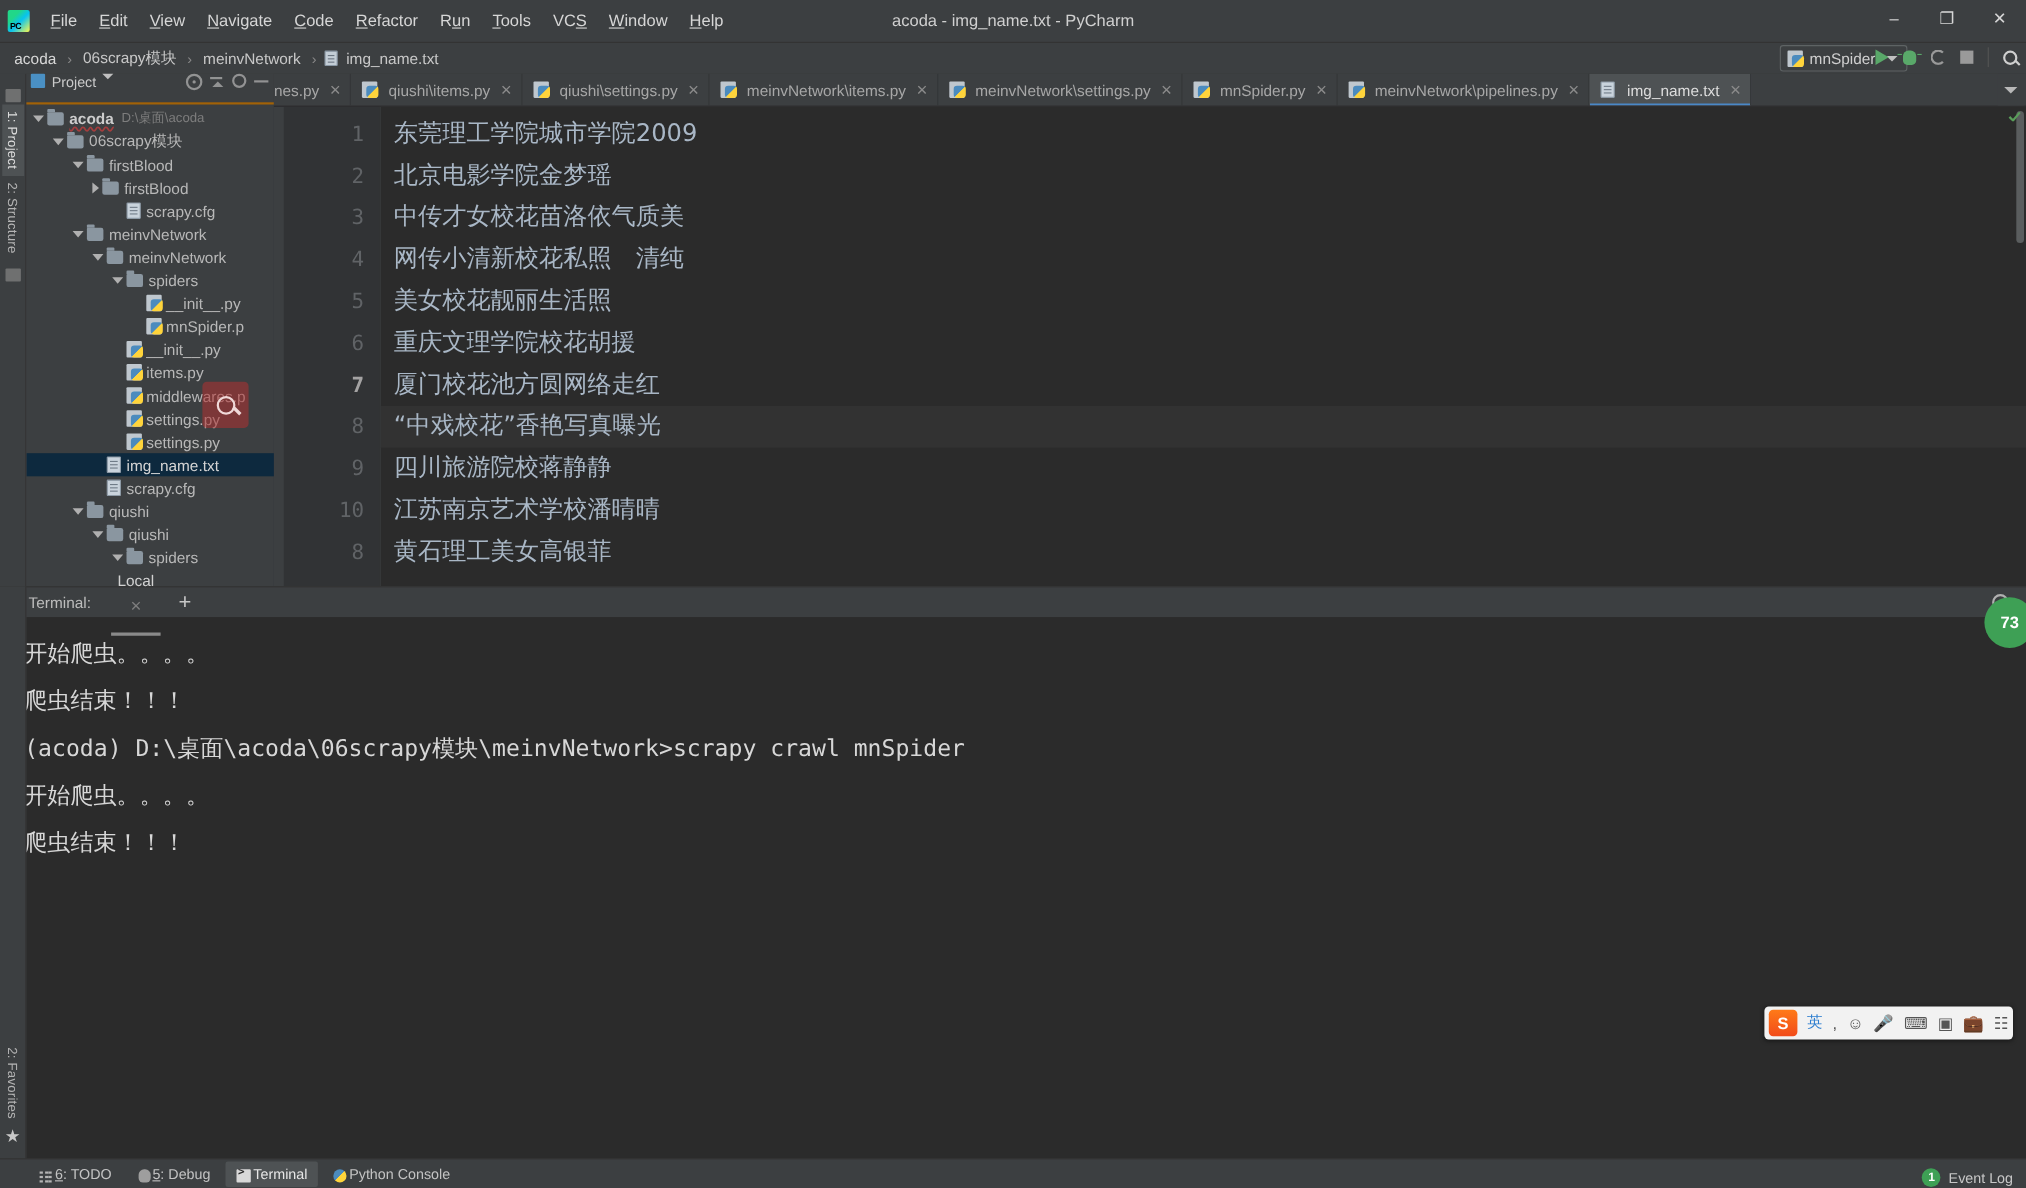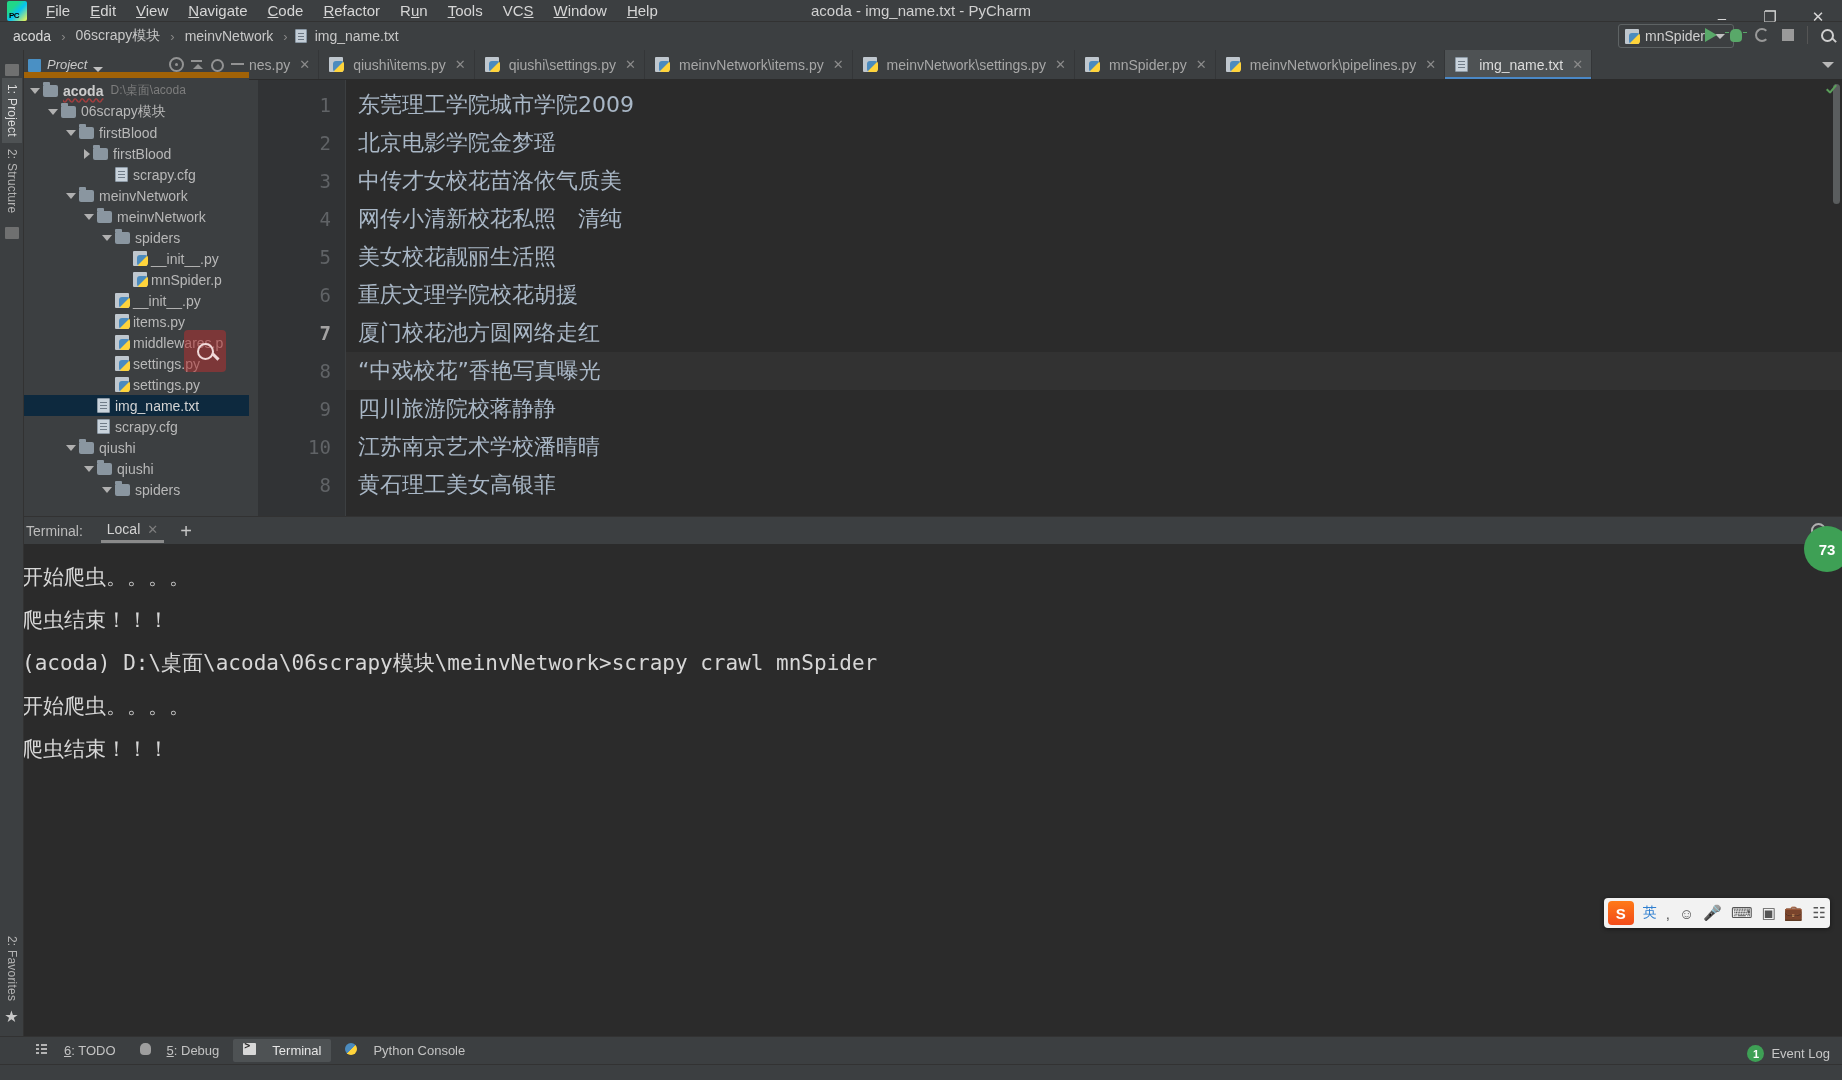--- a/index.html
+++ b/index.html
@@ -8,21 +8,21 @@
     background: #3c3f41;
     font-family: "Liberation Sans", "DejaVu Sans", sans-serif;
     overflow: hidden;
     color: #bbbbbb;
     -webkit-font-smoothing: antialiased;
   }
   #app { position: relative; width: 1842px; height: 1080px; }
 
   
   .titlebar {
-    height: 22px; background: #3c3f41; display: flex; align-items: center;
+    height: 39px; background: #3c3f41; display: flex; align-items: center;
     border-bottom: 1px solid #323232; position: relative;
   }
   .pc-logo {
     width: 20px; height: 20px; margin-left: 7px; margin-right: 9px;
     background: linear-gradient(135deg,#21d789 0%,#21d789 30%,#07c3f2 55%,#fcf84a 100%);
     border-radius: 2px; position: relative; flex: none;
   }
   .pc-logo::after {
     content: "PC"; position: absolute; left: 2px; bottom: 1px;
     font-size: 8px; font-weight: bold; color: #000; letter-spacing: -0.5px;
@@ -111,23 +111,22 @@
     white-space: nowrap; letter-spacing: 0.2px;
   }
   .vtab.active { background: #4e5254; color: #ddd; }
   .vstrip-ico {
     width: 14px; height: 12px; margin: 8px 0 2px 0; background: #8a8a8a;
     border-radius: 1px; opacity: .65;
   }
 
   .sidebar { width: 225px; background: #3c3f41; display: flex; flex-direction: column; flex: none; position: relative; }
   .sidebar-head {
-    height: 28px; display: flex; align-items: flex-end; padding: 0 4px; gap: 6px;
-    border-bottom: 6px solid #a16207;
-    font-style: italic;
+    height: 28px; display: flex; align-items: flex-start; padding: 0 4px; gap: 6px;
+    border-bottom: 2px solid #a16207;
   }
   .proj-sq { width: 13px; height: 13px; background: #4a90c4; border-radius: 1px; }
   .proj-label { font-size: 13px; color: #cacaca; }
   .mini-ico { width: 15px; height: 15px; opacity: .8; position: relative; }
   .ico-target { border: 2px solid #a8a8a8; border-radius: 50%; }
   .ico-target::after { content:""; position:absolute; left:4px; top:4px; width:3px;height:3px;background:#a8a8a8;border-radius:50%; }
   .ico-collapse::before {
     content:""; position:absolute; left:1px; top:3px; width:11px; height:2px; background:#a8a8a8;
   }
   .ico-collapse::after {
@@ -253,22 +252,23 @@
   }
 
   
   .termpanel { height: 520px; background: #2b2b2b; display: flex; flex-direction: column; position: relative; }
   .termhead {
     height: 28px; background: #3c3f41; display: flex; align-items: center; padding-left: 26px;
     position: relative; border-top: 1px solid #323232;
   }
   .termhead .lbl { font-size: 14px; color: #bcbcbc; margin-right: 18px; }
   .term-tab {
-    font-size: 14px; color: #d2d2d2; padding: 3px 6px 6px 6px; display: flex; align-items: center; gap: 7px;
+    font-size: 14px; color: #d2d2d2; padding: 3px 6px 19px 6px; display: flex; align-items: center; gap: 7px;
     box-shadow: inset 0 -3px 0 #8a8a8a;
+    flex-direction: column;
   }
   .term-tab .x { color: #7e7e7e; font-size: 13px; }
   .term-plus { font-size: 20px; color: #c6c6c6; margin-left: 16px; line-height: 1; }
   .term-gear { position: absolute; right: 16px; top: 6px; width: 15px; height: 15px;
     border: 2.5px solid #b0b0b0; border-radius: 50%; }
 
   .termbody {
     flex: 1; padding: 12px 0 0 22px; font-family: "DejaVu Sans Mono", monospace;
     font-size: 21px; color: #d7d7d7; line-height: 43px; white-space: pre; overflow: hidden;
   }
@@ -306,21 +306,21 @@
   .ime .it { font-size: 14px; color: #333; }
   .ime .ic { font-size: 15px; color: #555; }
   .ime .blue { color: #2f7fd0; }
 
   
   .toolbar-bottom {
     height: 28px; background: #3c3f41; display: flex; align-items: center;
     padding-left: 26px; gap: 4px; border-top: 1px solid #323232;
   }
   .tw-btn {
-    display: flex; align-items: flex-start; gap: 16px; font-size: 13px; color: #c3c3c3;
+    display: flex; align-items: flex-end; gap: 2px; font-size: 13px; color: #c3c3c3;
     padding: 4px 10px; border-radius: 2px;
   }
   .tw-btn.active { background: #4e5254; color: #e6e6e6; }
   .tw-btn u { text-decoration: underline; }
   .ic-todo { width: 12px; height: 11px; position: relative; }
   .ic-todo::before {
     content:""; position:absolute; left:0; top:1px; width:3px;height:2px;background:#b4b4b4;
     box-shadow: 0 4px 0 #b4b4b4, 0 8px 0 #b4b4b4, 5px 0 0 #b4b4b4, 5px 4px 0 #b4b4b4, 5px 8px 0 #b4b4b4,
                 8px 0 0 #b4b4b4, 8px 4px 0 #b4b4b4, 8px 8px 0 #b4b4b4;
   }

